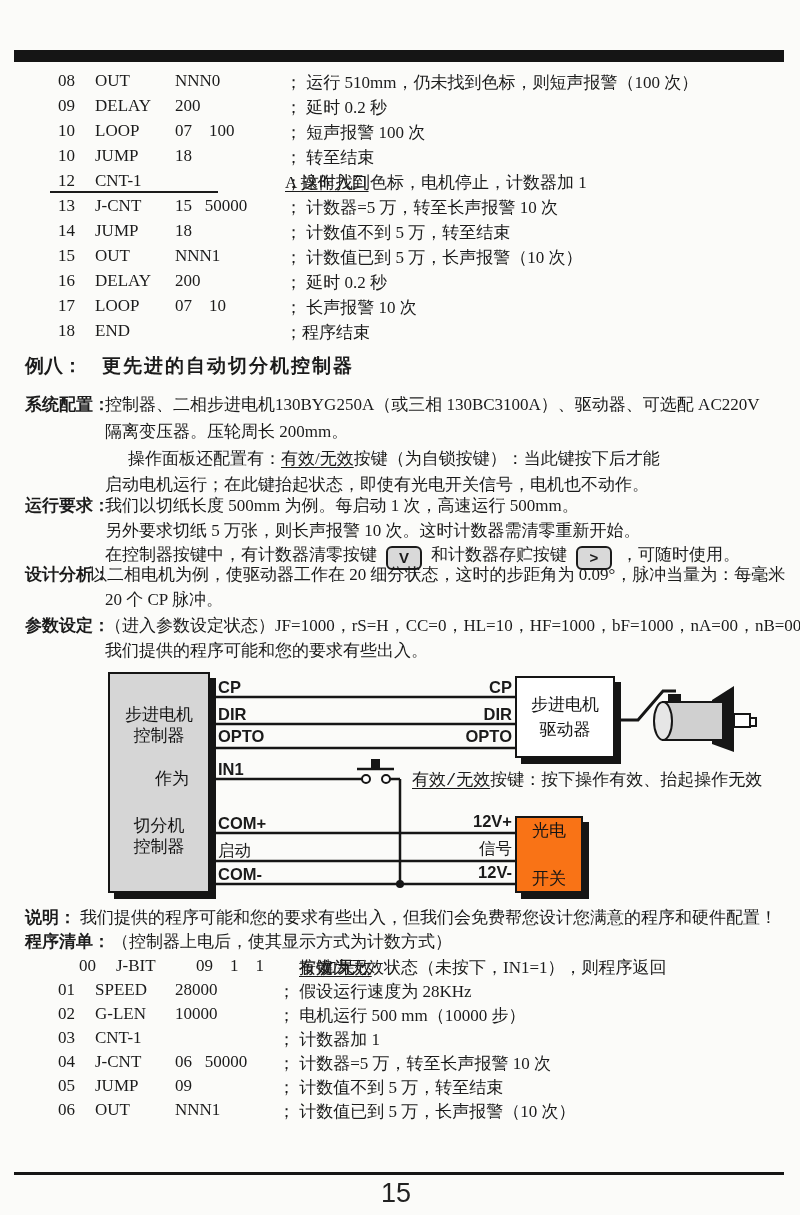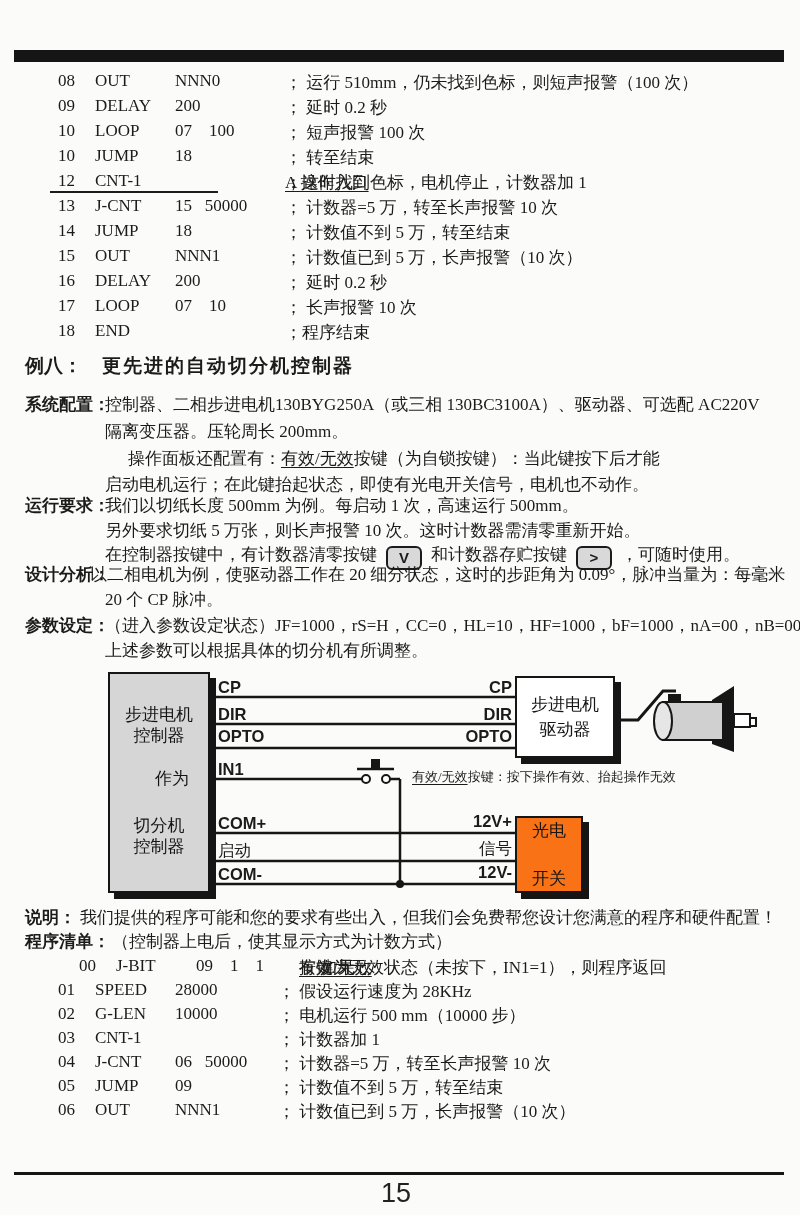--- a/index.html
+++ b/index.html
@@ -29,21 +29,21 @@
   .heading .ht{margin-left:20px;letter-spacing:2px;}
   
   .dsvg{position:absolute;left:0;top:660px;}
   .dbox{position:absolute;border:2.5px solid #151515;box-shadow:6px 6px 0 0 #151515;
     font-family:"Liberation Sans","DejaVu Sans",sans-serif;font-size:17px;color:#151515;box-sizing:border-box;}
   .bline{position:absolute;left:0;width:100%;text-align:center;white-space:pre;}
   .dbox.flexc{display:flex;flex-direction:column;justify-content:center;align-items:center;line-height:25px;}
   .dlab{position:absolute;font-family:"Liberation Sans","DejaVu Sans",sans-serif;font-weight:bold;font-size:16.5px;white-space:pre;}
   .dlab.norm{font-weight:normal;text-align:right;}
   .dlab.r{width:100px;text-align:right;}
-  .dnote{position:absolute;font-size:13px;white-space:pre;}
+  .dnote{position:absolute;font-size:17px;white-space:pre;font-family:Liberation Mono, monospace;}
   
   .pageno{position:absolute;left:0;top:1178px;width:792px;text-align:center;
     font-family:"Liberation Sans","DejaVu Sans",sans-serif;font-size:27px;color:#222;}
 </style>
 </head>
 <body>
 
 <div class="page">
 
   <div class="bar" style="left:14px;top:50px;width:770px;height:12px;"></div>
@@ -132,21 +132,21 @@
   <div class="pline" style="left:105px;top:494px;"><span>我们以切纸长度 500mm 为例。每启动 1 次，高速运行 500mm。</span></div>
   <div class="pline" style="left:105px;top:519px;"><span>另外要求切纸 5 万张，则长声报警 10 次。这时计数器需清零重新开始。</span></div>
   <div class="pline" style="left:105px;top:543px;"><span>在控制器按键中，有计数器清零按键</span><span class="kbtn">V</span><span>和计数器存贮按键</span><span class="kbtn">&gt;</span><span>，可随时使用。</span></div>
 
   <span class="slabel" style="left:25px;top:563px;">设计分析：</span>
   <div class="pline" style="left:90px;top:563px;"><span>以二相电机为例，使驱动器工作在 20 细分状态，这时的步距角为 0.09°，脉冲当量为：每毫米</span></div>
   <div class="pline" style="left:105px;top:588px;"><span>20 个 CP 脉冲。</span></div>
 
   <span class="slabel" style="left:25px;top:614px;">参数设定：</span>
   <div class="pline" style="left:105px;top:614px;"><span>（进入参数设定状态）JF=1000，rS=H，CC=0，HL=10，HF=1000，bF=1000，nA=00，nB=00</span></div>
-  <div class="pline" style="left:105px;top:639px;"><span>上述参数可以根据具体的切分机有所调整。</span></div>
+  <div class="pline" style="left:105px;top:639px;"><span>我们提供的程序可能和您的要求有些出入。</span></div>
 
   <div>
     <svg class="dsvg" width="800" height="260" viewBox="0 0 800 260">
       <g stroke="#161616" stroke-width="2.5" fill="none">
         <line x1="212" y1="37" x2="515" y2="37"></line>
         <line x1="212" y1="64" x2="515" y2="64"></line>
         <line x1="212" y1="88" x2="515" y2="88"></line>
         <line x1="212" y1="119" x2="362" y2="119"></line>
         <line x1="390" y1="119" x2="400" y2="119"></line>
         <line x1="400" y1="119" x2="400" y2="224"></line>

